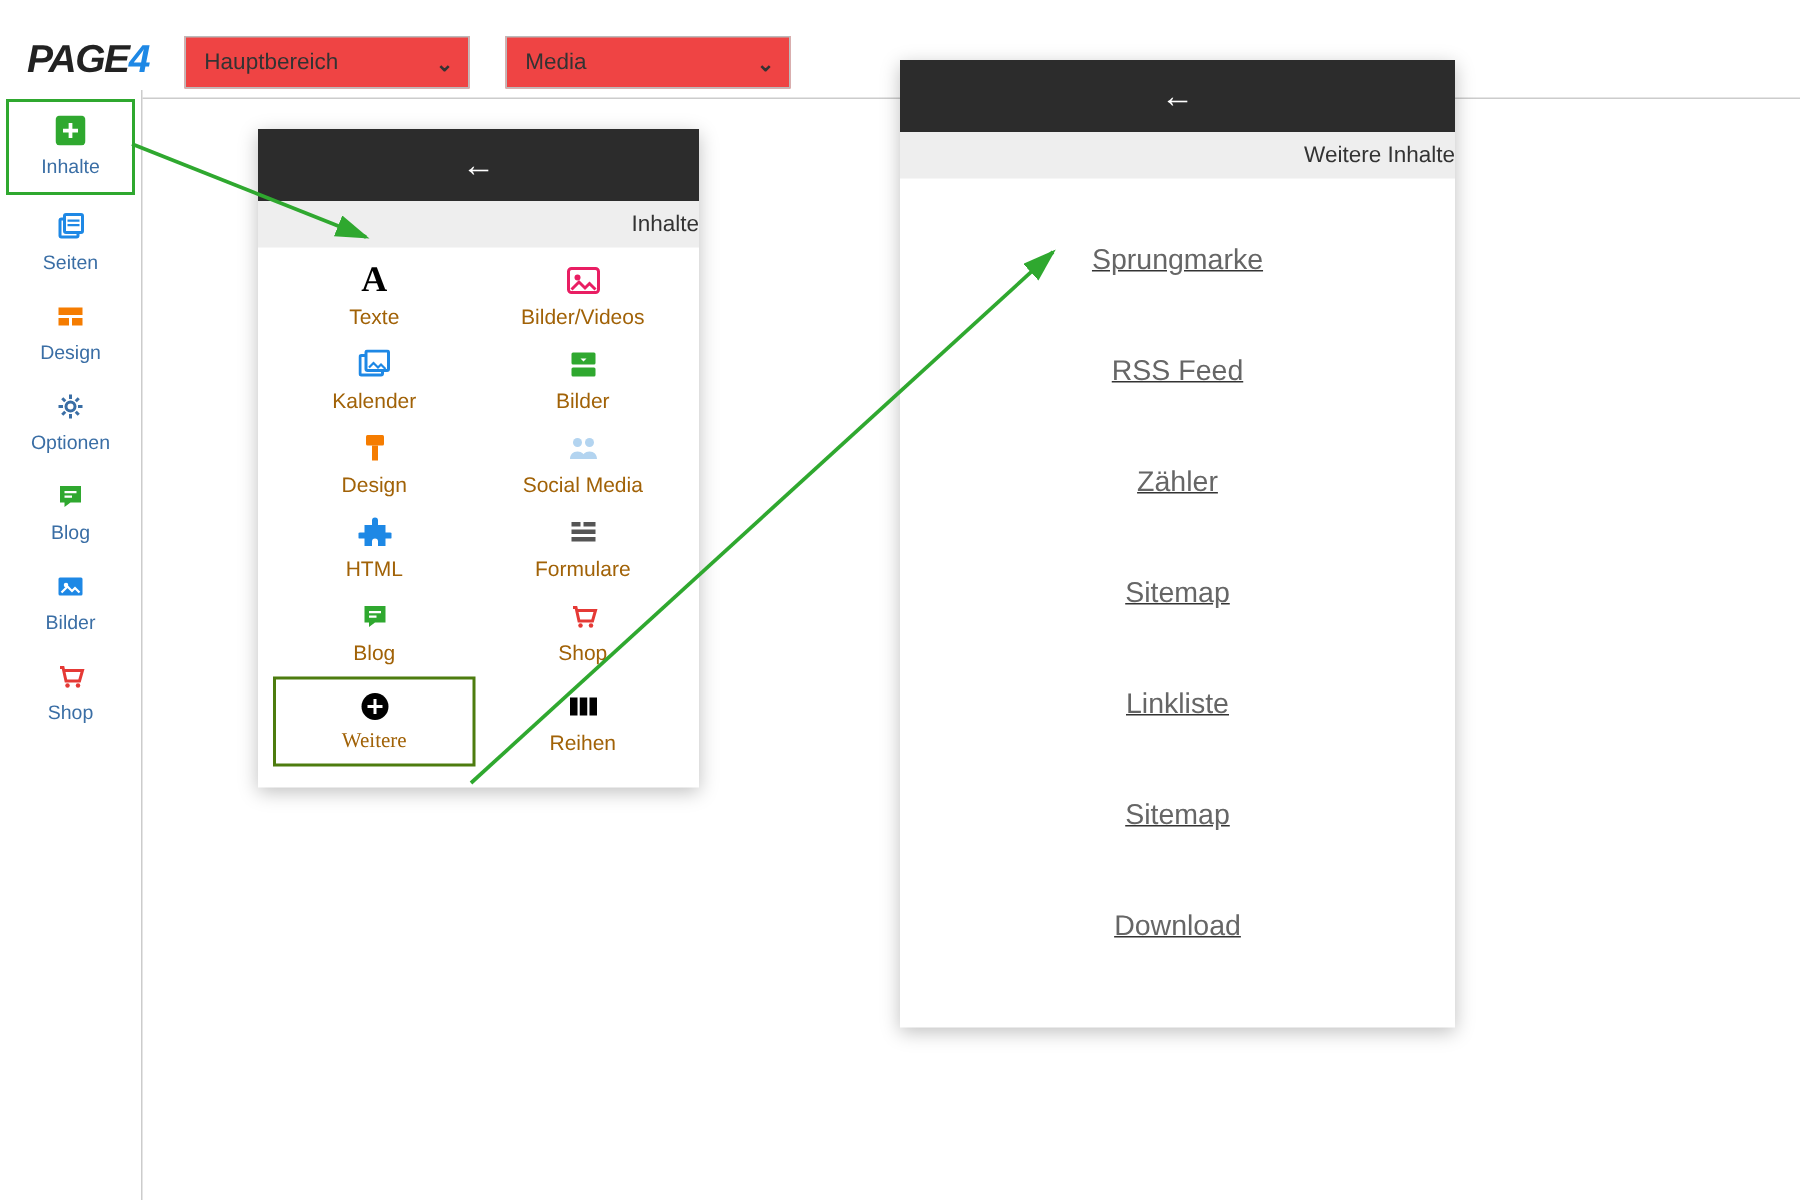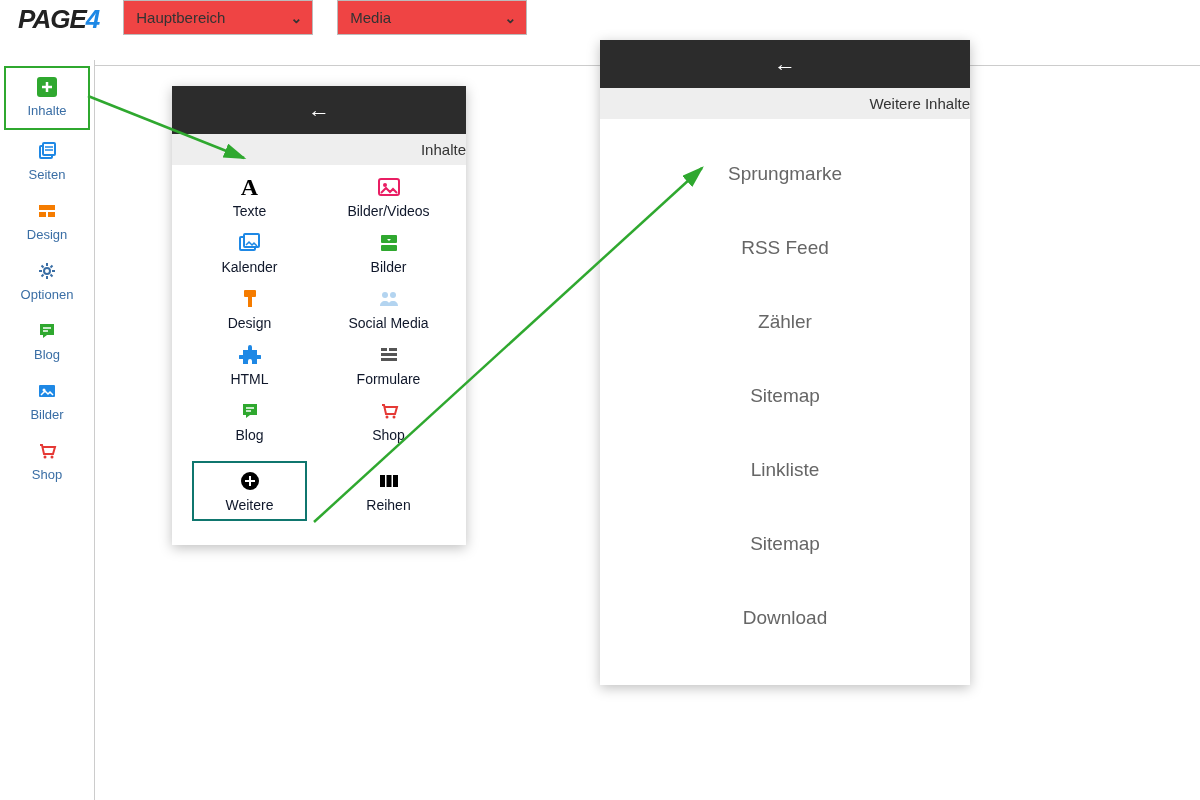--- a/index.html
+++ b/index.html
@@ -1,44 +1,44 @@
 <!DOCTYPE html>
 <html><head>
 <meta charset="utf-8">
 <style>
 * { box-sizing: border-box; margin: 0; padding: 0; }
 body { font-family: Arial, Helvetica, sans-serif; font-size: 14px; color: #333; background: #fff; width: 1200px; height: 800px; position: relative; overflow: hidden; }
 
-.topbar { display: flex; align-items: flex-end; padding: 0 18px; gap: 24px; }
+.topbar { display: flex; align-items: flex-start; padding: 24px 18px; gap: 24px; }
 .logo { font-family: Impact, 'Arial Black', sans-serif; font-size: 26px; font-weight: 900; letter-spacing: -1px; color: #222; font-style: italic; }
 .logo .accent { color: #1e88e5; }
 .dropdown { position: relative; border: 1px solid #bbb; background: #ef4444; padding: 8px 36px 8px 12px; font-size: 15px; min-width: 190px; cursor: pointer; }
 .dropdown .chev { position: absolute; right: 10px; top: 50%; transform: translateY(-50%); font-size: 14px; font-weight: bold; }
 
 .sidebar { position: absolute; left: 0; top: 60px; width: 95px; border-right: 1px solid #ccc; height: 740px; padding-top: 4px; }
 .side-item { display: flex; flex-direction: column; align-items: center; justify-content: center; padding: 8px 0 10px; cursor: pointer; font-size: 13px; gap: 5px; }
 .side-item.active { border: 2px solid #2fa82f; margin: 2px 4px; }
 .side-label { color: #3a6ea5; }
 .ico { width: 22px; height: 22px; display: flex; align-items: center; justify-content: center; }
 
 .content-line { position: absolute; left: 95px; top: 65px; width: 1105px; height: 1px; background: #ccc; }
 
 .panel { position: absolute; background: #fff; box-shadow: 0 3px 12px rgba(0,0,0,0.25); }
 .panel-header { background: #2c2c2c; color: #fff; height: 48px; display: flex; align-items: center; justify-content: center; font-size: 22px; }
 .panel-subhead { background: #eee; color: #333; text-align: right; padding: 7px 0; font-size: 15px; }
 
 .panel1 { left: 172px; top: 86px; width: 294px; }
 .grid { display: grid; grid-template-columns: 1fr 1fr; padding: 4px 8px 12px; }
 .cell { display: flex; flex-direction: column; align-items: center; justify-content: center; padding: 6px 4px; cursor: pointer; gap: 4px; }
-.cell.boxed { border: 2px solid #0f766e; margin: 12px; }
-.cell-label { color: #0f172a; font-size: 14px; }
+.cell.boxed { border: 2px solid #4d7c0f; margin: 2px; font-family: Liberation Serif, serif; }
+.cell-label { color: #a16207; font-size: 14px; }
 .cell-ico { width: 24px; height: 24px; display: flex; align-items: center; justify-content: center; font-size: 20px; }
 
 .panel2 { left: 600px; top: 40px; width: 370px; }
-.list { padding: 18px 0 30px; }
+.list { padding: 18px 0 30px; text-decoration: underline; }
 .list-item { color: #666; font-size: 19px; text-align: center; padding: 26px 0; cursor: pointer; }
 
 svg.arrow { position: absolute; pointer-events: none; }
 </style>
 </head>
 <body>
 
 <div class="topbar">
   <div class="logo"><span>PAGE</span><span class="accent">4</span></div>
   <div class="dropdown">

